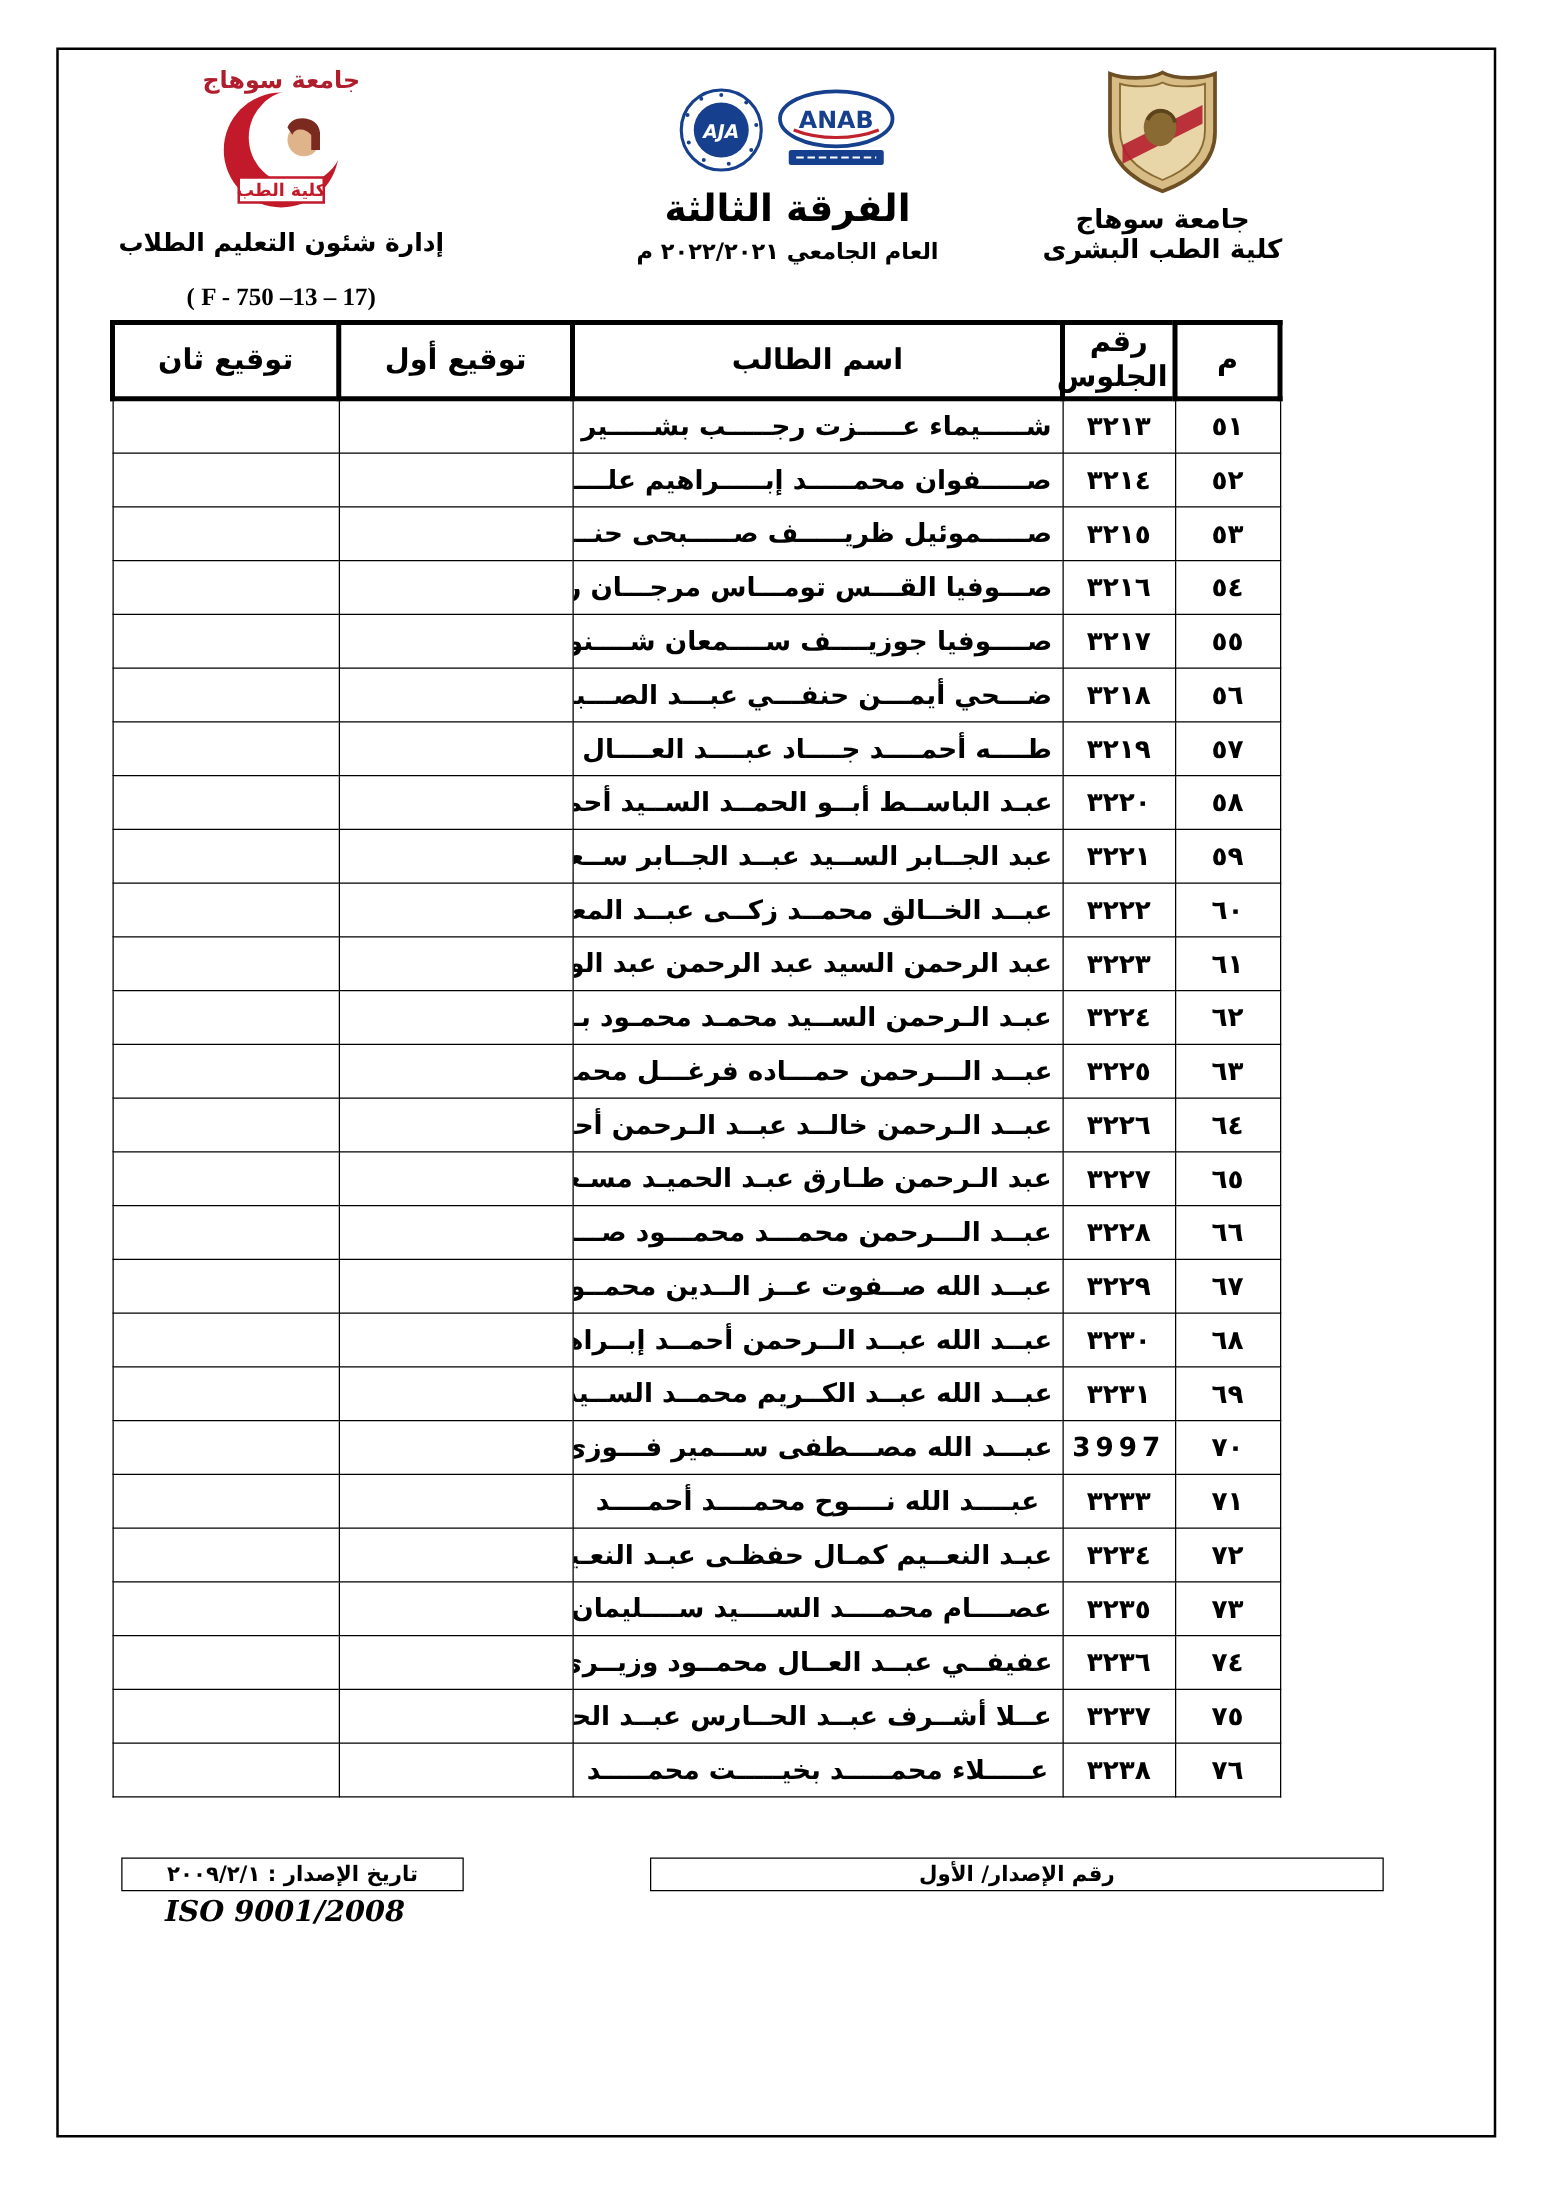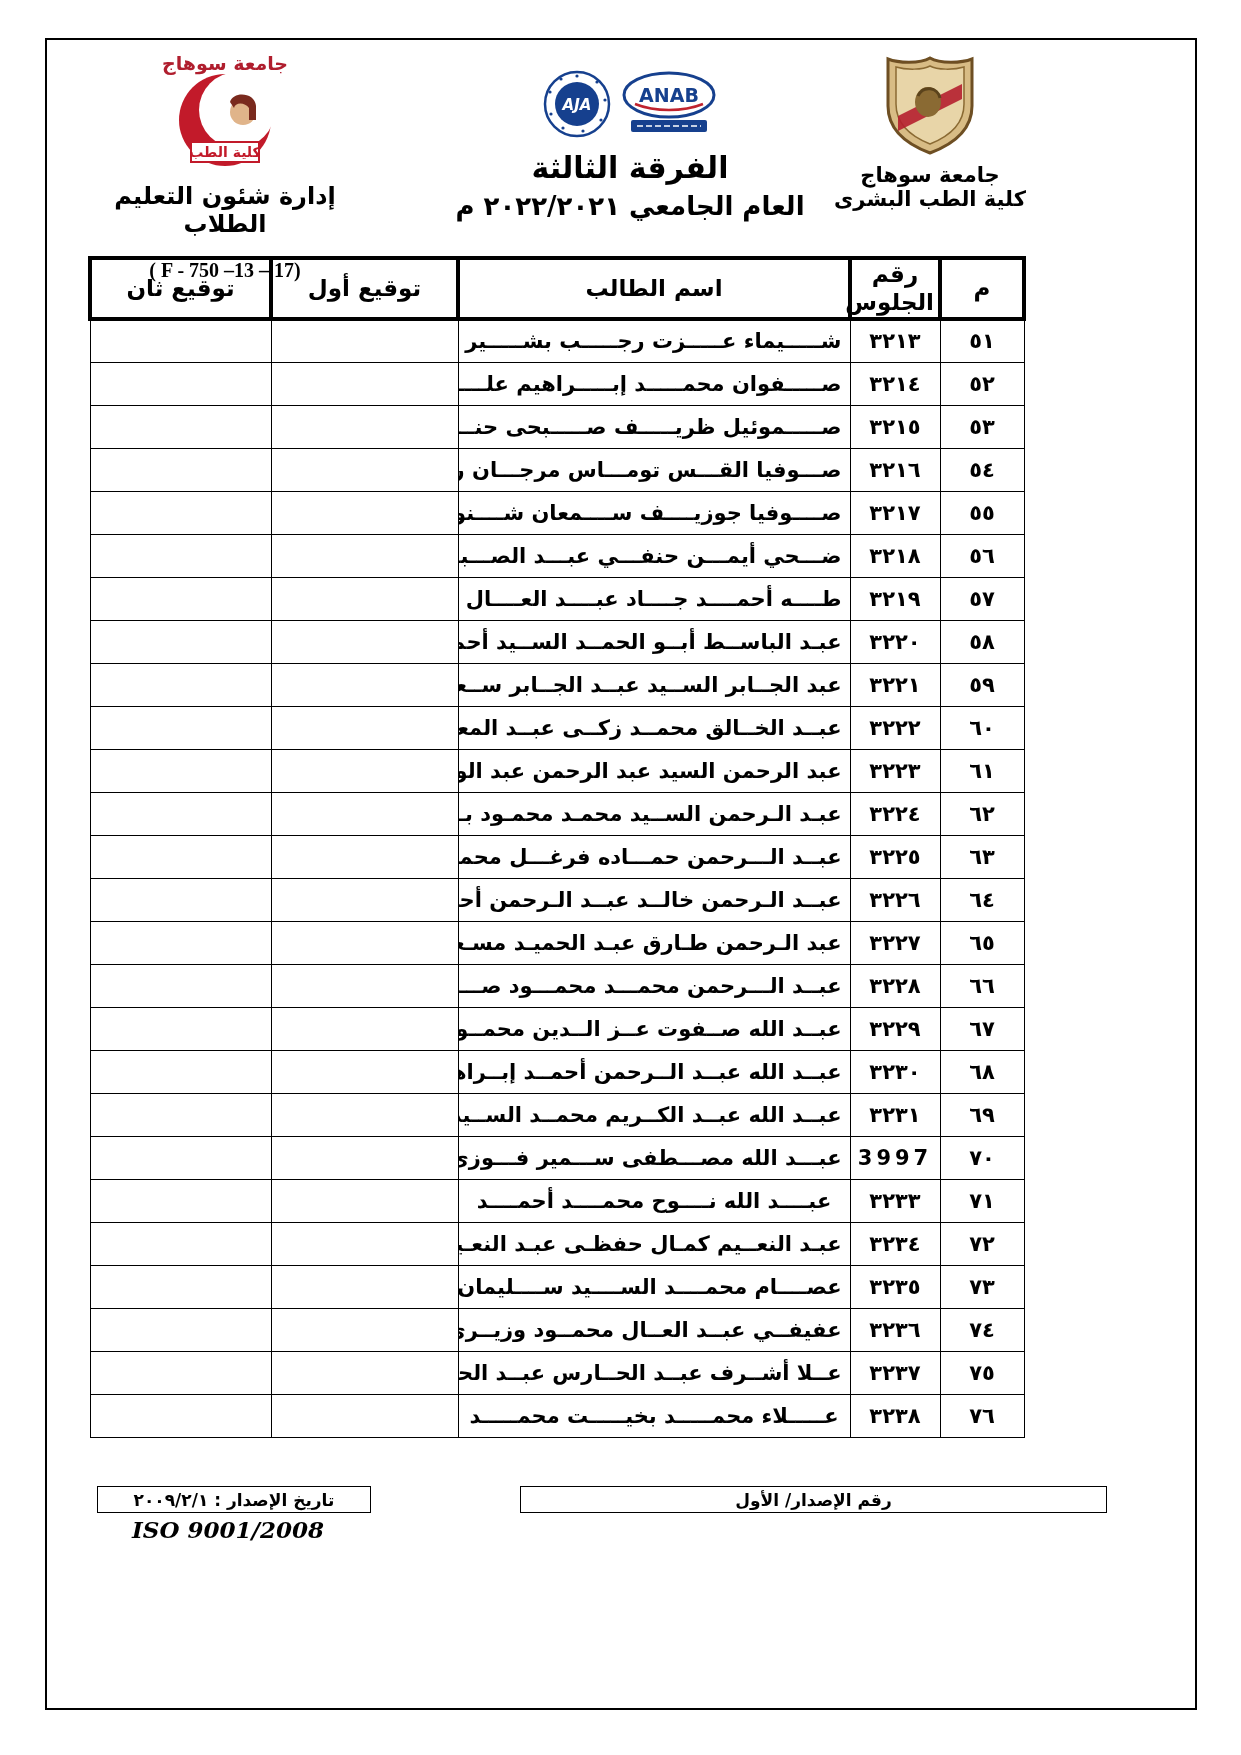--- a/index.html
+++ b/index.html
@@ -16,24 +16,24 @@
   }
 
   
   .hdr-right { position: absolute; left: 795px; top: 54px; width: 270px; text-align: center; }
   .uni-name  { font-size: 21px; font-weight: bold; margin-top: 3px; }
   .fac-name  { font-size: 21px; font-weight: bold; }
 
   .hdr-center { position: absolute; left: 455px; top: 70px; width: 350px; text-align: center; }
   .logo-row   { display: flex; justify-content: center; align-items: flex-start; gap: 10px; }
   .grade-title{ font-size: 30px; font-weight: bold; margin-top: 12px; }
-  .year-title { font-size: 26px; font-weight: bold; margin-top: 6px; }
+  .year-title { font-size: 18px; font-weight: bold; margin-top: 6px; }
 
   .hdr-left  { position: absolute; left: 75px; top: 50px; width: 300px; text-align: center; }
-  .dept      { font-size: 24px; font-weight: bold; margin-top: 6px; }
+  .dept      { font-size: 20px; font-weight: bold; margin-top: 6px; }
   .form-code { direction: ltr; font-family: "Liberation Serif", serif; font-size: 20px; font-weight: bold; margin-top: 21px; }
 
   
   table.students {
     position: absolute; left: 88px; top: 256px; width: 934px;
     border-collapse: collapse; table-layout: fixed; direction: rtl;
   }
   .students th, .students td { border: 1px solid #000; vertical-align: middle; text-align: center; }
   .students thead th { border: 4px solid #000; font-size: 23px; font-weight: bold; height: 61px; line-height: 1.2; padding: 0 4px; }
   .students tbody td { height: 43px; font-weight: bold; font-size: 21px; }

